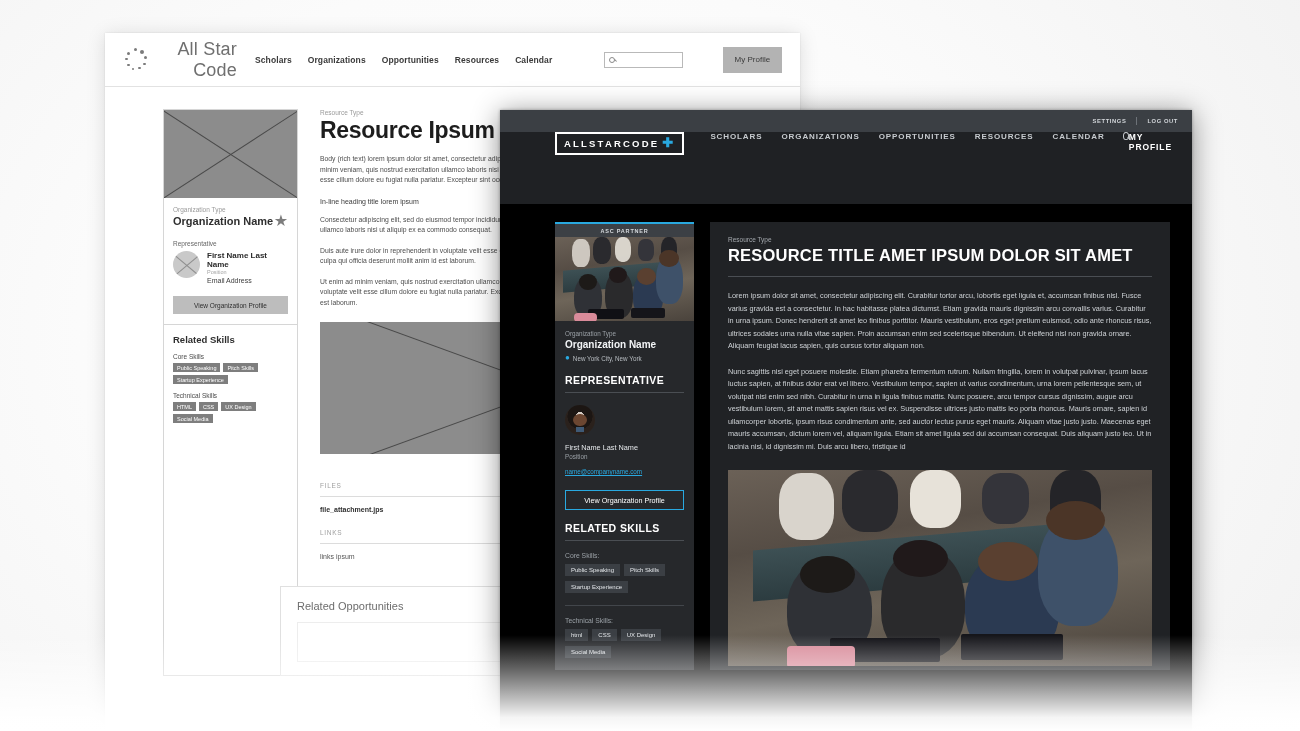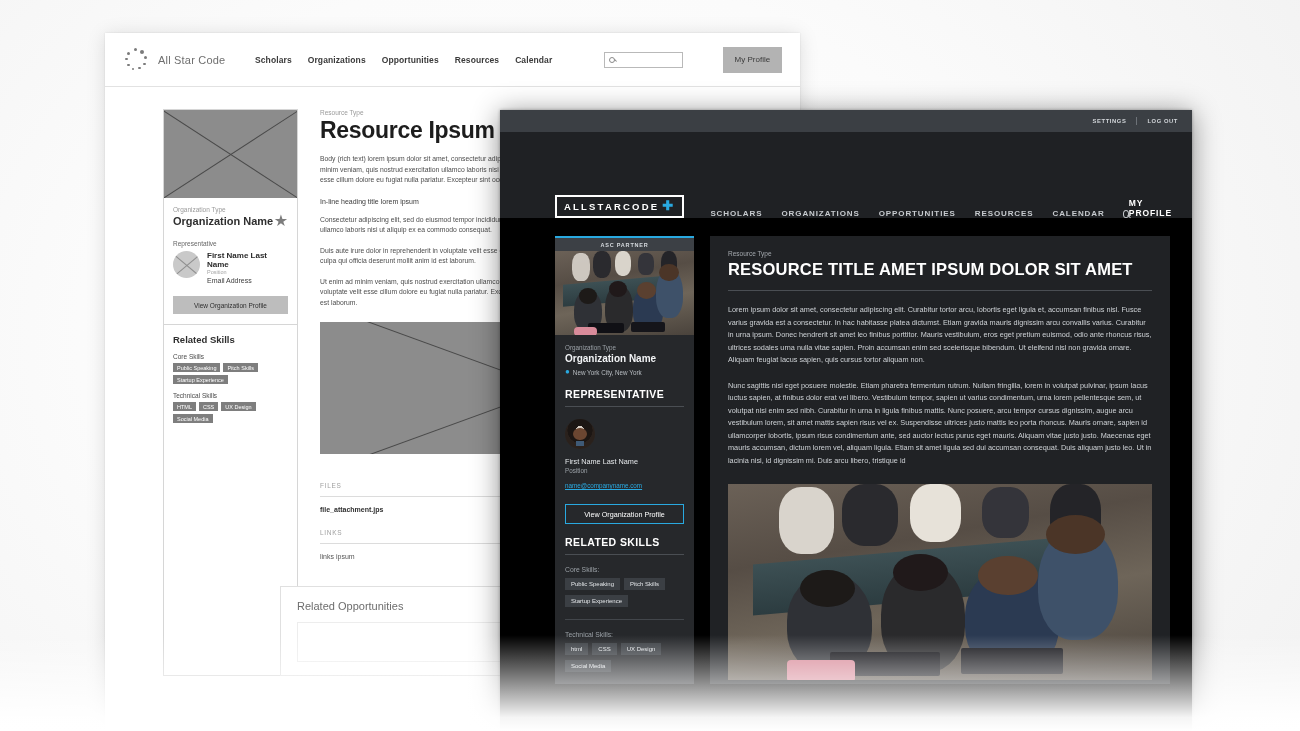--- a/index.html
+++ b/index.html
@@ -28,21 +28,21 @@
     height: 54px;
     border-bottom: 1px solid #e2e2e2;
     display: flex; align-items: center;
     padding: 0 18px;
   }
   .wf-logo { display: flex; align-items: center; gap: 9px; width: 150px; }
   .wf-logo-mark { width: 26px; height: 26px; position: relative; }
   .wf-logo-mark i {
     position: absolute; background: #7b7b7b; border-radius: 50%;
   }
-  .wf-logo-txt { font-size: 11px; color: #6f6f6f; letter-spacing: .2px; text-align: right; }
+  .wf-logo-txt { font-size: 18px; color: #6f6f6f; letter-spacing: .2px; text-align: right; }
   .wf-links { display: flex; gap: 16px; margin-left: 18px; }
   .wf-links a {
     font-size: 8.5px; font-weight: bold; color: #3b3b3b;
     text-decoration: none; letter-spacing: .1px;
   }
   .wf-search {
     margin-left: 52px; width: 100px; height: 16px;
     border: 1px solid #b9b9b9; background: #fff;
     display: flex; align-items: center; padding: 0 4px;
   }
@@ -137,22 +137,22 @@
     overflow: hidden;
   }
   .dk-util {
     height: 22px; background: #3b3f44;
     display:flex; align-items:center; justify-content:flex-end;
     padding-right: 14px; gap: 10px;
   }
   .dk-util a { font-size: 5.8px; color: #d2d6da; text-decoration:none; letter-spacing:.6px; font-weight:bold;}
   .dk-util .sep { width:1px; height:8px; background:#6d7278; }
   .dk-nav {
-    height: 86px; background: #1f2124;
-    display:flex; align-items:flex-end; padding: 0 20px 0 55px;
+    height: 72px; background: #1f2124;
+    display:flex; align-items:flex-start; padding: 0 20px 0 55px;
   }
   .dk-logo {
     border: 2px solid #ffffff; padding: 4px 7px;
     display:flex; align-items:center; gap:3px;
   }
   .dk-logo span { font-size: 9.5px; font-weight: bold; color:#fff; letter-spacing: 2.2px; }
   .dk-logo .plus { color:#29a9e0; font-size: 13px; font-weight:bold; line-height:.8; }
   .dk-links { display:flex; gap: 19px; margin-left: 26px; }
   .dk-links a {
     font-size: 8px; color: #c6cace; text-decoration:none;

